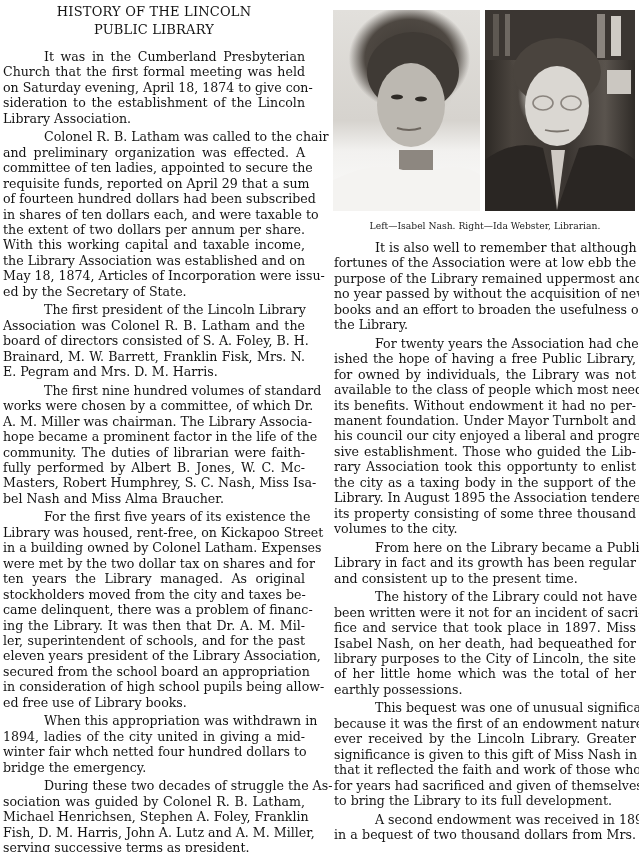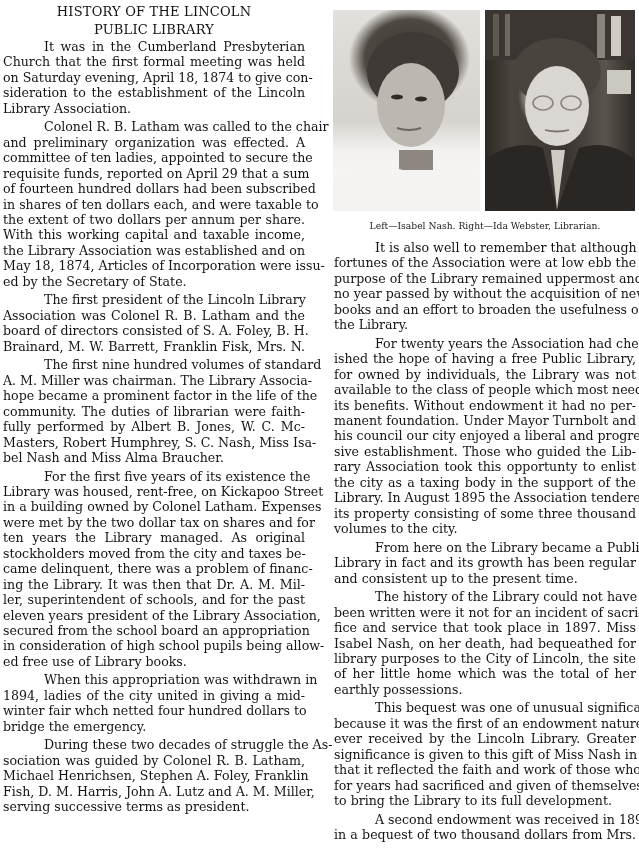--- a/index.html
+++ b/index.html
@@ -28,21 +28,21 @@
                  linear-gradient(90deg, #2d2925 0%, #4a443e 18%, #3a3531 55%, #5a544e 80%, #2f2b27 100%); }
   .caption { position:absolute; top:220px; left:0; width:302px; text-align:center;
              font-size:9.2px; font-weight:normal; color:#222; white-space:nowrap; }
   #right-text { position:absolute; top:240px; left:0; width:302px; }
 </style>
 </head>
 <body>
 
 <div id="left" class="col">
   <div class="title title1">HISTORY OF THE LINCOLN</div>
-  <div class="title" style="margin-bottom:0;">PUBLIC LIBRARY</div>
+  <div class="title" style="margin-bottom:10px;">PUBLIC LIBRARY</div>
   <div id="left-text">
       <div class="para">
         <span class="line first">It was in the Cumberland Presbyterian</span>
         <span class="line">Church that the first formal meeting was held</span>
         <span class="line">on Saturday evening, April 18, 1874 to give con-</span>
         <span class="line">sideration to the establishment of the Lincoln</span>
         <span class="line last">Library Association.</span>
       </div>
       <div class="para">
         <span class="line first">Colonel R. B. Latham was called to the chair</span>
@@ -55,23 +55,25 @@
         <span class="line">With this working capital and taxable income,</span>
         <span class="line">the Library Association was established and on</span>
         <span class="line">May 18, 1874, Articles of Incorporation were issu-</span>
         <span class="line last">ed by the Secretary of State.</span>
       </div>
       <div class="para">
         <span class="line first">The first president of the Lincoln Library</span>
         <span class="line">Association was Colonel R. B. Latham and the</span>
         <span class="line">board of directors consisted of S. A. Foley, B. H.</span>
         <span class="line">Brainard, M. W. Barrett, Franklin Fisk, Mrs. N.</span>
+        <span class="line last">E. Pegram and Mrs. D. M. Harris.</span>
       </div>
       <div class="para">
         <span class="line first">The first nine hundred volumes of standard</span>
+        <span class="line">works were chosen by a committee, of which Dr.</span>
         <span class="line">A. M. Miller was chairman. The Library Associa-</span>
         <span class="line">hope became a prominent factor in the life of the</span>
         <span class="line">community. The duties of librarian were faith-</span>
         <span class="line">fully performed by Albert B. Jones, W. C. Mc-</span>
         <span class="line">Masters, Robert Humphrey, S. C. Nash, Miss Isa-</span>
         <span class="line last">bel Nash and Miss Alma Braucher.</span>
       </div>
       <div class="para">
         <span class="line first">For the first five years of its existence the</span>
         <span class="line">Library was housed, rent-free, on Kickapoo Street</span>

